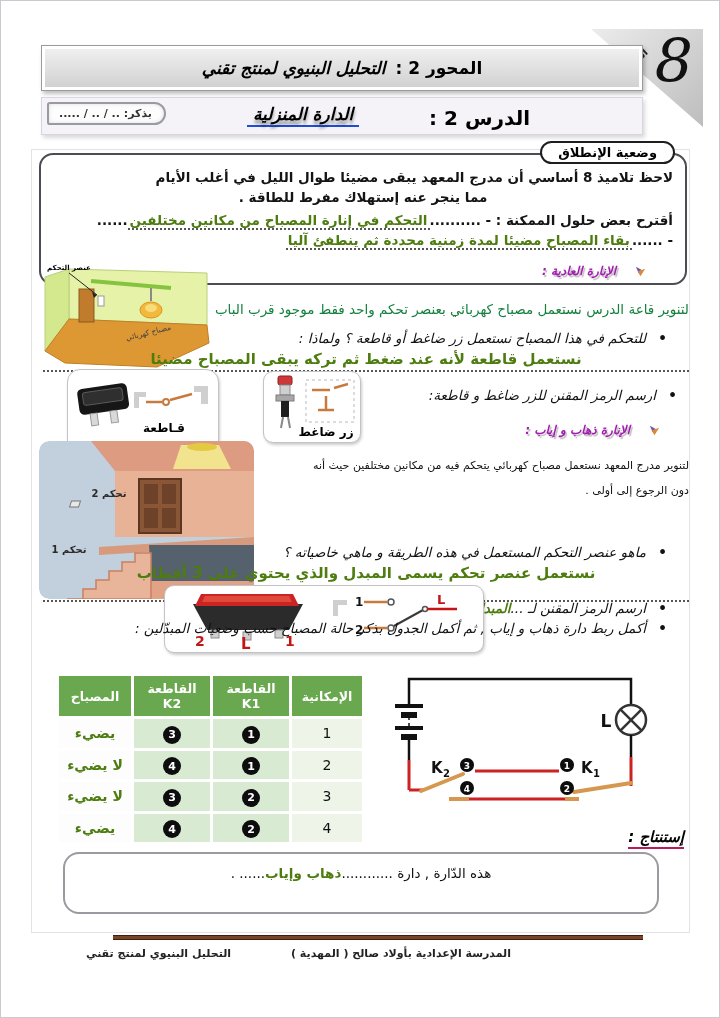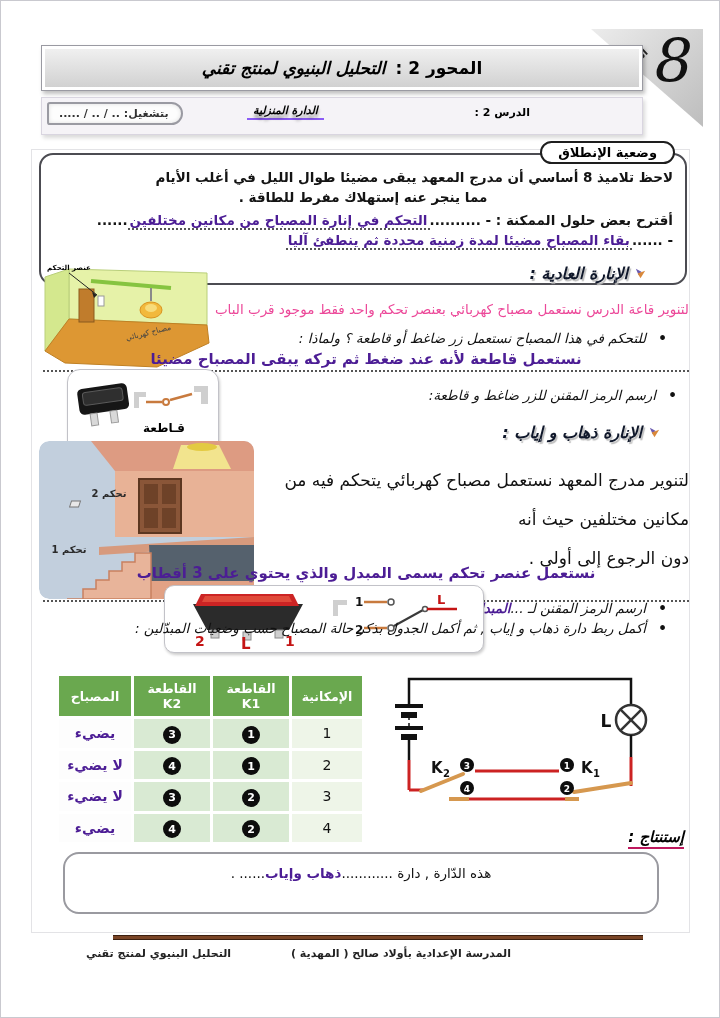--- a/index.html
+++ b/index.html
@@ -1,21 +1,21 @@
 <!DOCTYPE html>
 <html><head>
 <meta charset="utf-8">
 <style>
   * { box-sizing: border-box; }
   body { margin:0; background:#9aa0a6; font-family:"DejaVu Sans", sans-serif; }
   .page { position:relative; width:720px; height:1018px; margin:0 auto; background:#ffffff;
           border:1px solid #c9c9cf; overflow:hidden; }
   .abs { position:absolute; }
   .rtl { direction:rtl; text-align:right; }
-  .red { color:#4c1d95; font-weight:bold; }
+  .red { color:#4d7c0f; font-weight:bold; }
 
   
   .scan-frame { left:30px; top:148px; width:659px; height:784px; border:1px solid #e3e3e6; }
 
   
   .corner-bevel { right:12px; top:24px; width:122px; height:108px;
       background:#ffffff; clip-path:polygon(0 0,100% 0,100% 100%);
       filter:drop-shadow(-2px 2px 2px rgba(0,0,0,.25)); }
   .corner-tri { right:16px; top:28px; width:112px; height:98px;
       background:linear-gradient(135deg,#ececec,#bdbdbd);
@@ -26,62 +26,62 @@
 
   .bar1 { left:40px; top:44px; width:602px; height:46px;
       background:linear-gradient(#f2f2f2,#cfcfcf); border:1px solid #9a9aa2;
       box-shadow:inset 0 0 0 3px #fff, 2px 3px 4px rgba(0,0,0,.25);
       display:flex; align-items:center; justify-content:center; gap:10px;
       direction:rtl; font-size:17px; font-weight:bold; }
   .bar1 .title { font-style:italic; }
 
   .bar2 { left:40px; top:96px; width:602px; height:38px; background:#f5f3f7;
       border:1px solid #d9d5e0; box-shadow:2px 3px 4px rgba(0,0,0,.15); }
-  .lesson-label { position:absolute; right:112px; top:8px; font-size:11px; font-weight:bold; direction:rtl; }
-  .lesson-title { position:absolute; left:205px; top:6px; font-size:11px; font-weight:bold; font-style:italic;
-      direction:rtl; border-bottom:2px solid #8b5cf6; padding:0 6px 1px;
+  .lesson-label { position:absolute; right:112px; top:8px; font-size:20px; font-weight:bold; direction:rtl; }
+  .lesson-title { position:absolute; left:205px; top:6px; font-size:17px; font-weight:bold; font-style:italic;
+      direction:rtl; border-bottom:2px solid #1d4ed8; padding:0 6px 1px;
       text-shadow:0 4px 3px rgba(0,0,0,.35); }
   .date-badge { position:absolute; left:5px; top:4px; background:#fdfdfd; border:2px solid #9a9aa2;
       border-radius:4px 16px 16px 4px; padding:3px 12px 3px 10px; font-size:11px; font-weight:bold;
       direction:rtl; color:#333; box-shadow:inset 0 0 4px rgba(0,0,0,.12); }
 
   
   .intro-box { left:38px; top:152px; width:648px; height:132px; border:2px solid #4c4c52;
       border-radius:14px; background:#fff; }
   .intro-badge { position:absolute; right:10px; top:-14px; background:#fff; border:2px solid #1e1e1e;
       border-radius:14px; padding:2px 16px; font-size:13px; font-weight:bold; direction:rtl; }
   .intro-body { position:absolute; inset:12px 12px 0; direction:rtl; font-size:13.5px; font-weight:bold;
       line-height:1.5; color:#141414; }
   .intro-line2 { text-align:center; }
   .dotted-red { border-bottom:2px dotted #555; padding:0 2px; }
   .intro-sol { margin-top:2px; }
   .intro-sol2 { text-align:right; }
 
   
-  .sec-head { font-size:16px; font-weight:bold; font-style:italic; color:#0f172a; direction:rtl;
-      text-shadow:1.5px 1.5px 1px #bdbdbd; display:flex; gap:6px; align-items:center; }
+  .sec-head { font-size:12px; font-weight:bold; font-style:italic; color:#a21caf; direction:rtl;
+      text-shadow:1.5px 1.5px 1px #bdbdbd; display:flex; gap:18px; align-items:center; }
   .arrow-ic { width:13px; height:13px; flex:0 0 auto; }
 
   .h1 { right:72px; top:263px; }
   .h2 { right:58px; top:422px; }
 
-  .s1-intro { right:30px; top:300px; width:475px; font-size:13.5px; color:#ec4899; }
+  .s1-intro { right:30px; top:300px; width:475px; font-size:13.5px; color:#15803d; }
   .bullet-line { direction:rtl; text-align:right; font-size:13.5px; font-style:italic; color:#111; }
   .bullet-line .bdot { font-style:normal; font-weight:bold; margin-left:8px; }
   .q1 { right:52px; top:329px; width:600px; }
   .a1 { left:42px; top:349px; width:646px; text-align:center; font-size:15px;
         border-bottom:2px dotted #555; padding-bottom:2px; }
   .q2 { right:42px; top:386px; width:320px; }
 
   .sym-box { background:#fff; border:1px solid #c2c2c8; border-radius:10px;
       box-shadow:1px 2px 3px rgba(0,0,0,.2); }
   .box-qat { left:66px; top:368px; width:152px; height:92px;border-radius:13px; }
   .box-push { left:262px; top:370px; width:98px; height:72px; }
 
-  .s2-intro { right:30px; top:452px; width:436px; font-size:17px; color:#111; line-height:2.3;margin-top:8px; }
+  .s2-intro { right:30px; top:452px; width:436px; font-size:11px; color:#111; line-height:2.3; }
   .q3 { right:52px; top:543px; width:600px; }
   .a2 { left:42px; top:563px; width:646px; text-align:center; font-size:15px;
         border-bottom:2px dotted #555; padding-bottom:18px; }
   .q4 { right:52px; top:599px; width:250px; }
   .box-mob { left:163px; top:584px; width:320px; height:68px; }
   .q5 { right:52px; top:619px; width:640px; }
 
   
   .ptable { position:absolute; left:55px; top:672px; border-collapse:separate; border-spacing:3px;
       background:#fff; direction:rtl; }
@@ -125,21 +125,21 @@
   <div class="abs corner-8">8</div>
   <div class="abs corner-word">أساسيا</div>
 
   <div class="abs bar1">
     <span>المحور 2 :</span>
     <span class="title">التحليل البنيوي لمنتج تقني</span>
   </div>
   <div class="abs bar2">
     <span class="lesson-label">الدرس 2 :</span>
     <span class="lesson-title">الدارة المنزلية</span>
-    <span class="date-badge">بتشغيل: .. / .. / .....</span>
+    <span class="date-badge">بذكر: .. / .. / .....</span>
   </div>
 
   <div class="abs intro-box">
     <div class="intro-badge">وضعية الإنطلاق</div>
     <div class="intro-body">
       <div>لاحظ تلاميذ 8 أساسي أن مدرج المعهد يبقى مضيئا طوال الليل في أغلب الأيام</div>
       <div class="intro-line2">مما ينجر عنه إستهلاك مفرط للطاقة .</div>
       <div class="intro-sol">
         <span>أقترح بعض حلول الممكنة :</span>
         <span>-</span>
@@ -199,20 +199,36 @@
       </g>
       <polygon points="66,22 78,22 78,27 71,27 71,38 66,38" fill="#cfcfcf"></polygon>
       <line x1="78" y1="32" x2="94" y2="32" stroke="#c87a3e" stroke-width="2.5"></line>
       <circle cx="98" cy="32" r="3" fill="#fff" stroke="#c87a3e" stroke-width="2"></circle>
       <line x1="102" y1="30" x2="124" y2="24" stroke="#c87a3e" stroke-width="2.5"></line>
       <polygon points="126,16 140,16 140,34 133,34 133,22 126,22" fill="#cfcfcf"></polygon>
       <text x="96" y="62" class="cap" text-anchor="middle" direction="rtl">قـاطعة</text>
     </svg>
   </div>
 
+  <div class="abs sym-box box-push">
+    <svg width="96" height="70" viewBox="0 0 96 70">
+      <rect x="14" y="4" width="14" height="9" rx="2" fill="#cc3838" stroke="#8f1f1f"></rect>
+      <rect x="16" y="13" width="10" height="10" fill="#cfcfcf" stroke="#8f8f8f"></rect>
+      <rect x="12" y="23" width="18" height="6" fill="#a8a8a8" stroke="#7c7c7c"></rect>
+      <rect x="17" y="29" width="8" height="16" fill="#1d1d1d"></rect>
+      <line x1="19" y1="45" x2="17" y2="56" stroke="#888" stroke-width="2"></line>
+      <line x1="24" y1="45" x2="26" y2="56" stroke="#888" stroke-width="2"></line>
+      <rect x="42" y="8" width="48" height="42" fill="none" stroke="#b9b9b9" stroke-dasharray="3 3"></rect>
+      <line x1="48" y1="18" x2="66" y2="18" stroke="#c87a3e" stroke-width="2.5"></line>
+      <line x1="70" y1="16" x2="84" y2="12" stroke="#c87a3e" stroke-width="2.5"></line>
+      <line x1="62" y1="24" x2="62" y2="38" stroke="#c87a3e" stroke-width="2.5"></line>
+      <line x1="54" y1="38" x2="70" y2="38" stroke="#c87a3e" stroke-width="2.5"></line>
+      <text x="62" y="64" class="cap" text-anchor="middle" direction="rtl" font-size="11">زر ضاغط</text>
+    </svg>
+  </div>
 
   <div class="abs sec-head h2">
     <svg class="arrow-ic" viewBox="0 0 14 14">
       <polygon points="2,2 8,5 5,9" fill="#6b5bb0"></polygon>
       <polygon points="12,4 7,12 4,7" fill="#d9883a"></polygon>
     </svg>
     <span>الإنارة ذهاب و إياب :</span>
   </div>
 
   <svg class="abs" style="left:38px; top:440px; border-radius:10px;" width="215" height="158" viewBox="0 0 215 158">
@@ -234,20 +250,24 @@
     <rect x="52" y="60" width="9" height="6" fill="#e8e8e8" stroke="#777" transform="skewX(-18)"></rect>
     <text x="30" y="112" font-size="10" font-weight="bold" fill="#2a2a2a" text-anchor="middle" direction="rtl">تحكم 1</text>
     <rect x="14" y="116" width="9" height="6" fill="#e8e8e8" stroke="#777" transform="skewX(-18)"></rect>
   </svg>
 
   <div class="abs rtl s2-intro">
     <div>لتنوير مدرج المعهد نستعمل مصباح كهربائي يتحكم فيه من مكانين مختلفين حيث أنه</div>
     <div>دون الرجوع إلى أولى .</div>
   </div>
 
+  <div class="abs bullet-line q3">
+    <span class="bdot">•</span>
+    <span>ماهو عنصر التحكم المستعمل في هذه الطريقة و ماهي خاصياته ؟</span>
+  </div>
   <div class="abs red a2">نستعمل عنصر تحكم يسمى المبدل والذي يحتوي على 3 أقطاب</div>
 
   <div class="abs bullet-line q4">
     <span class="bdot">•</span>
     <span>ارسم الرمز المقنن لـ ...</span><span class="red">المبدل</span><span>..... :</span>
   </div>
 
   <div class="abs sym-box box-mob">
     <svg width="318" height="66" viewBox="0 0 318 66">
       <polygon points="28,18 138,18 124,44 42,44" fill="#2b2b2b"></polygon>

